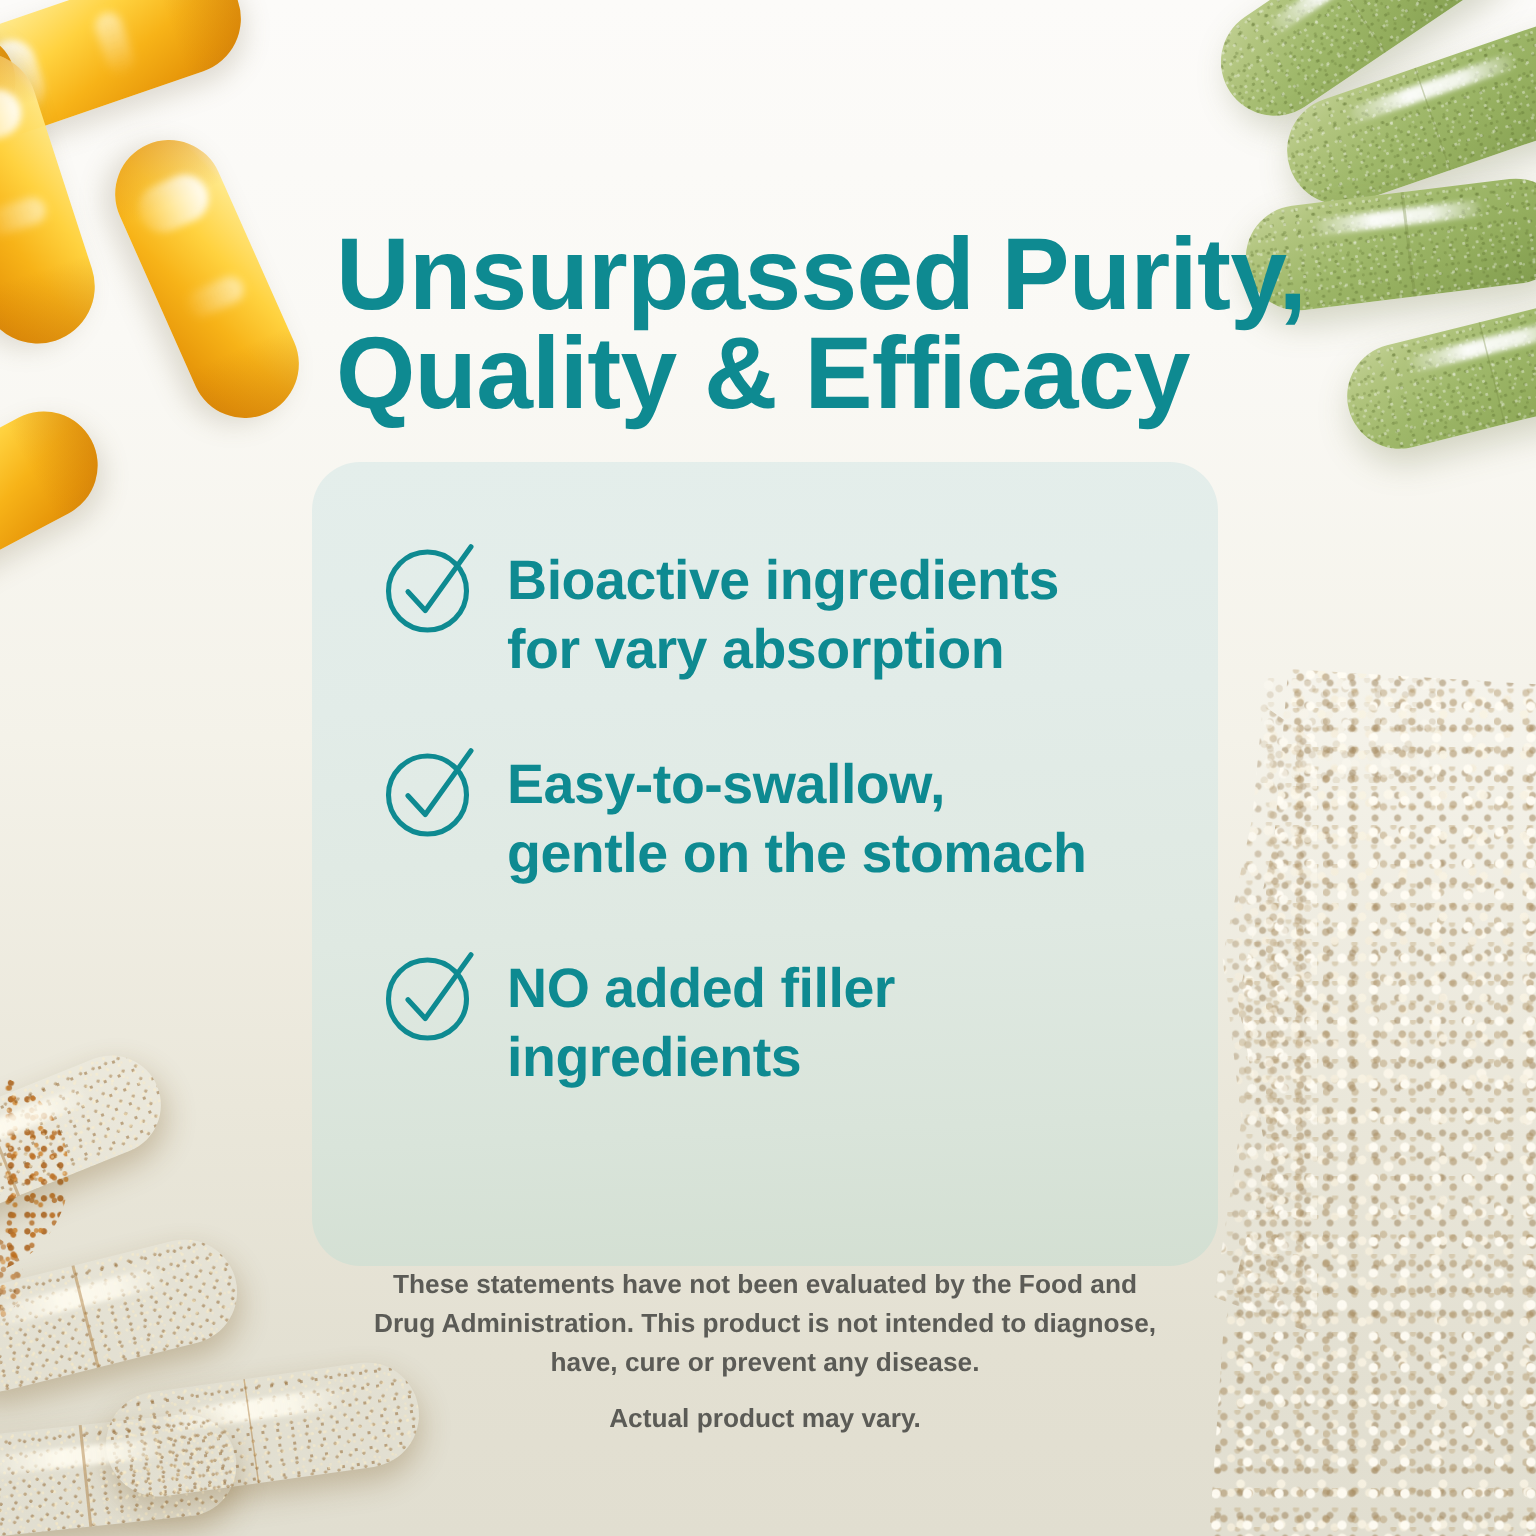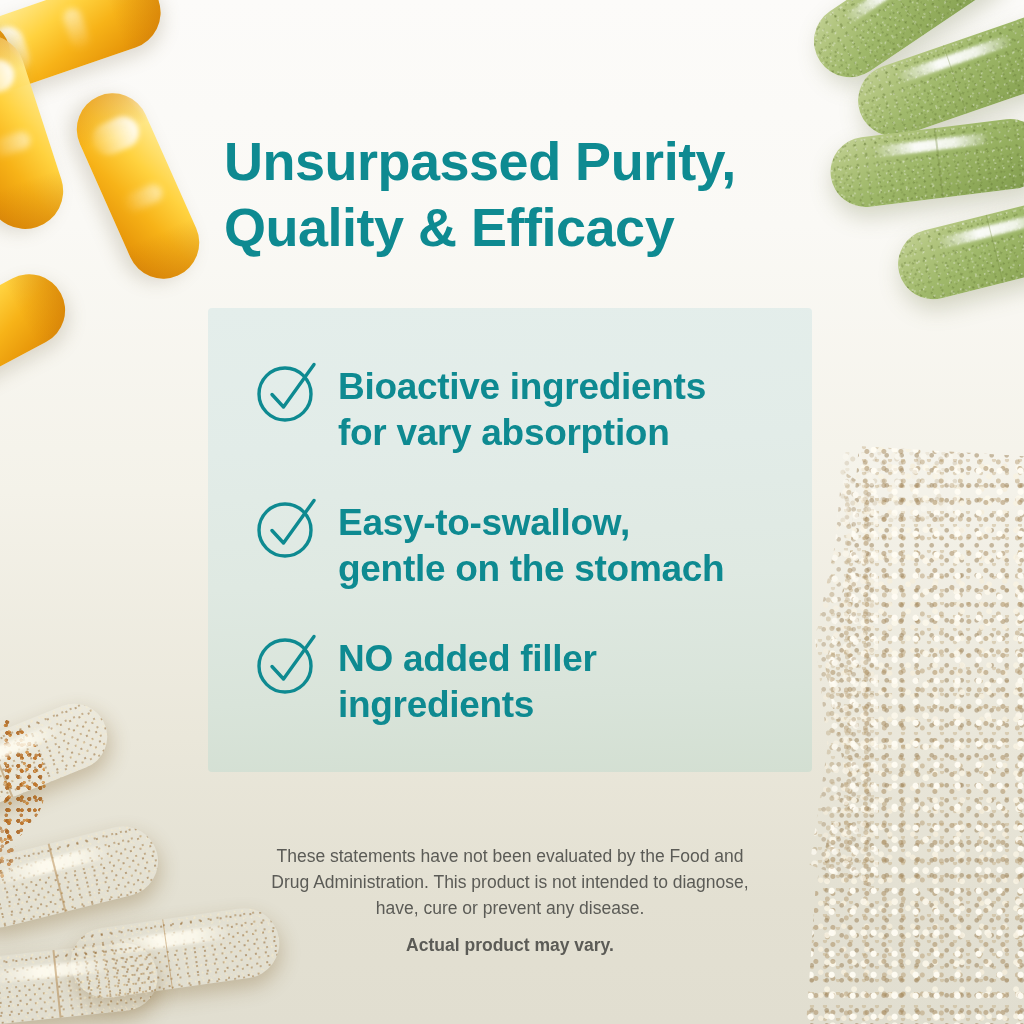--- a/index.html
+++ b/index.html
@@ -193,40 +193,40 @@
       21px 21px, 17px 17px, 27px 27px, 15px 15px,
       31px 31px, 19px 19px, 23px 23px, 13px 13px;
   }
 
   
   #feature-card {
     position: absolute;
     left: 208px;
     top: 308px;
     width: 604px;
-    height: 464px;
-    border-radius: 4px;
+    height: 536px;
+    border-radius: 32px;
     background: linear-gradient(178deg,
         #e4eeeb 0%,
         #e2ece8 30%,
         #dfe9e2 58%,
         #d9e4da 82%,
         #d3dfd2 100%);
     box-sizing: border-box;
     padding: 50px 40px 0 44px;
   }
 
   
   #headline {
     position: absolute;
     left: 224px;
-    top: 92px;
+    top: 104px;
     width: 620px;
     color: #0E8A91;
-    font-size: 54px;
+    font-size: 68px;
     font-weight: bold;
     line-height: 66px;
     letter-spacing: -0.5px;
   }
   #headline .hl-line { display: block; white-space: nowrap; }
 
   
   .bullet-row {
     display: flex;
     align-items: flex-start;
@@ -257,21 +257,21 @@
   #disclaimer {
     position: absolute;
     left: 212px;
     top: 843px;
     width: 596px;
     text-align: center;
     color: #5b5b56;
     font-size: 17.5px;
     line-height: 26px;
   }
-  #disclaimer .dl { display: block; }
+  #disclaimer .dl { display: block; font-weight: bold; }
   #legal-note {
     position: absolute;
     left: 212px;
     top: 932px;
     width: 596px;
     text-align: center;
     color: #5b5b56;
     font-size: 17.5px;
     line-height: 26px;
     font-weight: bold;

